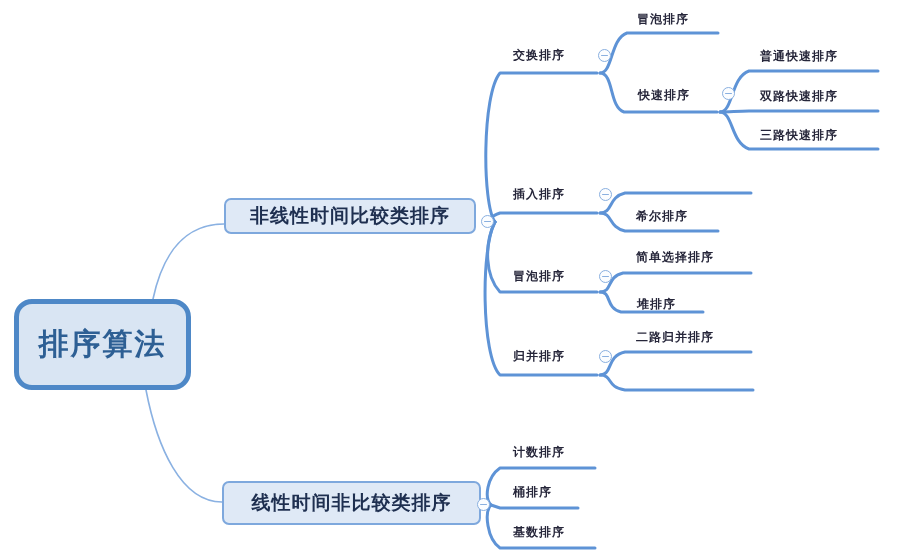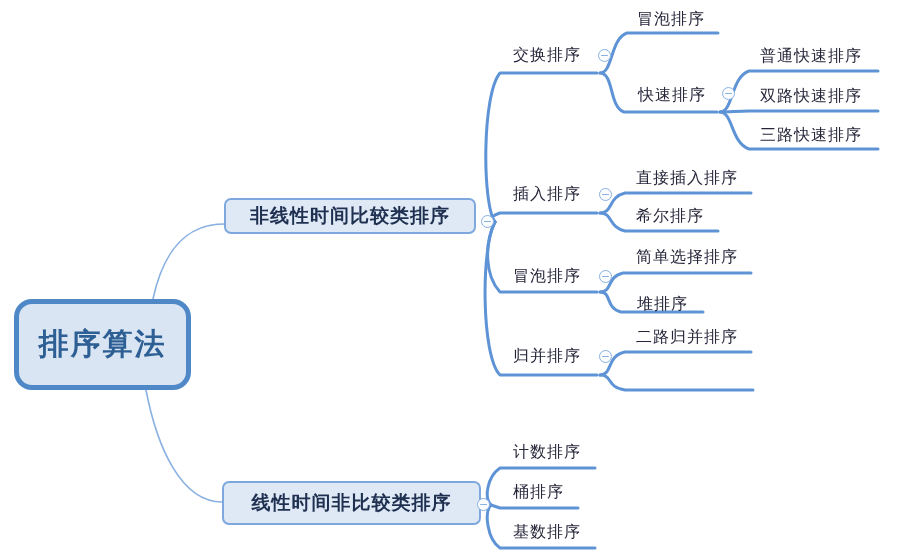--- a/index.html
+++ b/index.html
@@ -36,21 +36,21 @@
     border:2px solid var(--box-border);
     border-radius:7px;
     color:var(--box-text);
     font-size:19px;font-weight:600;letter-spacing:1px;
   }
   #node-nonlinear{left:224px;top:198px;width:252px;height:36px;}
   #node-linear{left:222px;top:481px;width:259px;height:44px;text-align:right;}
   .line-label{
     position:absolute;white-space:nowrap;
     color:var(--line-text);
-    font-size:16px;font-weight:400;letter-spacing:1px;line-height:20px;
+    font-size:12px;font-weight:700;letter-spacing:1px;line-height:20px;
   }
   .collapse{
     position:absolute;width:13px;height:13px;box-sizing:border-box;
     border:1.2px solid var(--icon-stroke);
     border-radius:50%;
     background:var(--icon-fill);
     display:flex;align-items:center;justify-content:center;
     cursor:pointer;
   }
   .collapse .bar{width:7px;height:1.6px;background:var(--icon-stroke);border-radius:1px;}
@@ -97,21 +97,20 @@
   <div class="line-label" style="left:513px;top:346px;">归并排序</div>
   <div class="line-label" style="left:513px;top:442px;">计数排序</div>
   <div class="line-label" style="left:513px;top:482px;">桶排序</div>
   <div class="line-label" style="left:513px;top:522px;">基数排序</div>
 
   <div class="line-label" style="left:637px;top:9px;">冒泡排序</div>
   <div class="line-label" style="left:638px;top:85px;">快速排序</div>
   <div class="line-label" style="left:760px;top:46px;">普通快速排序</div>
   <div class="line-label" style="left:760px;top:86px;">双路快速排序</div>
   <div class="line-label" style="left:760px;top:125px;">三路快速排序</div>
-  <div class="line-label" style="left:636px;top:168px;">直接插入排序</div>
   <div class="line-label" style="left:636px;top:206px;">希尔排序</div>
   <div class="line-label" style="left:636px;top:247px;">简单选择排序</div>
   <div class="line-label" style="left:637px;top:287px;margin-top:7px;">堆排序</div>
   <div class="line-label" style="left:636px;top:327px;">二路归并排序</div>
 
   <div class="collapse" style="left:481px;top:215px;">
       <div class="bar"></div>
     </div>
   <div class="collapse" style="left:477px;top:498px;">
       <div class="bar"></div>

